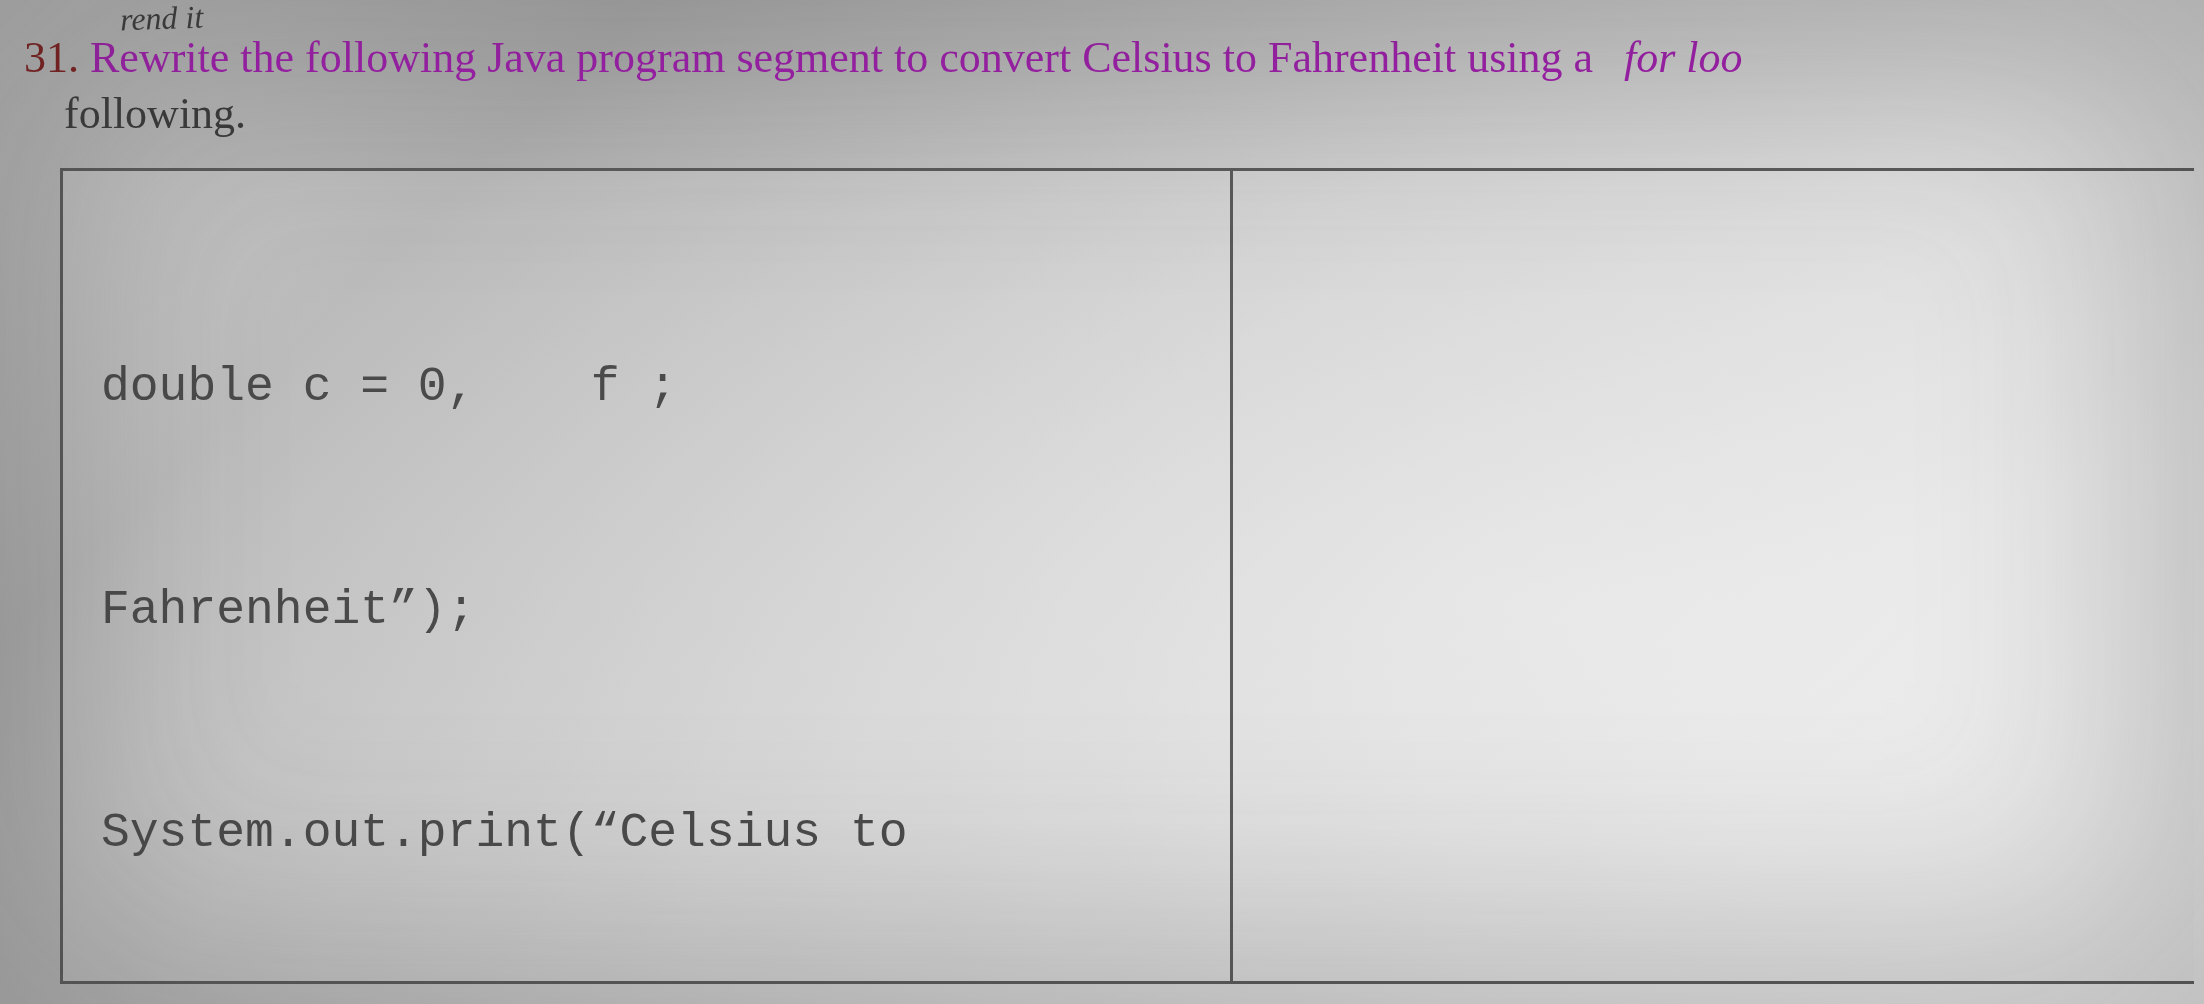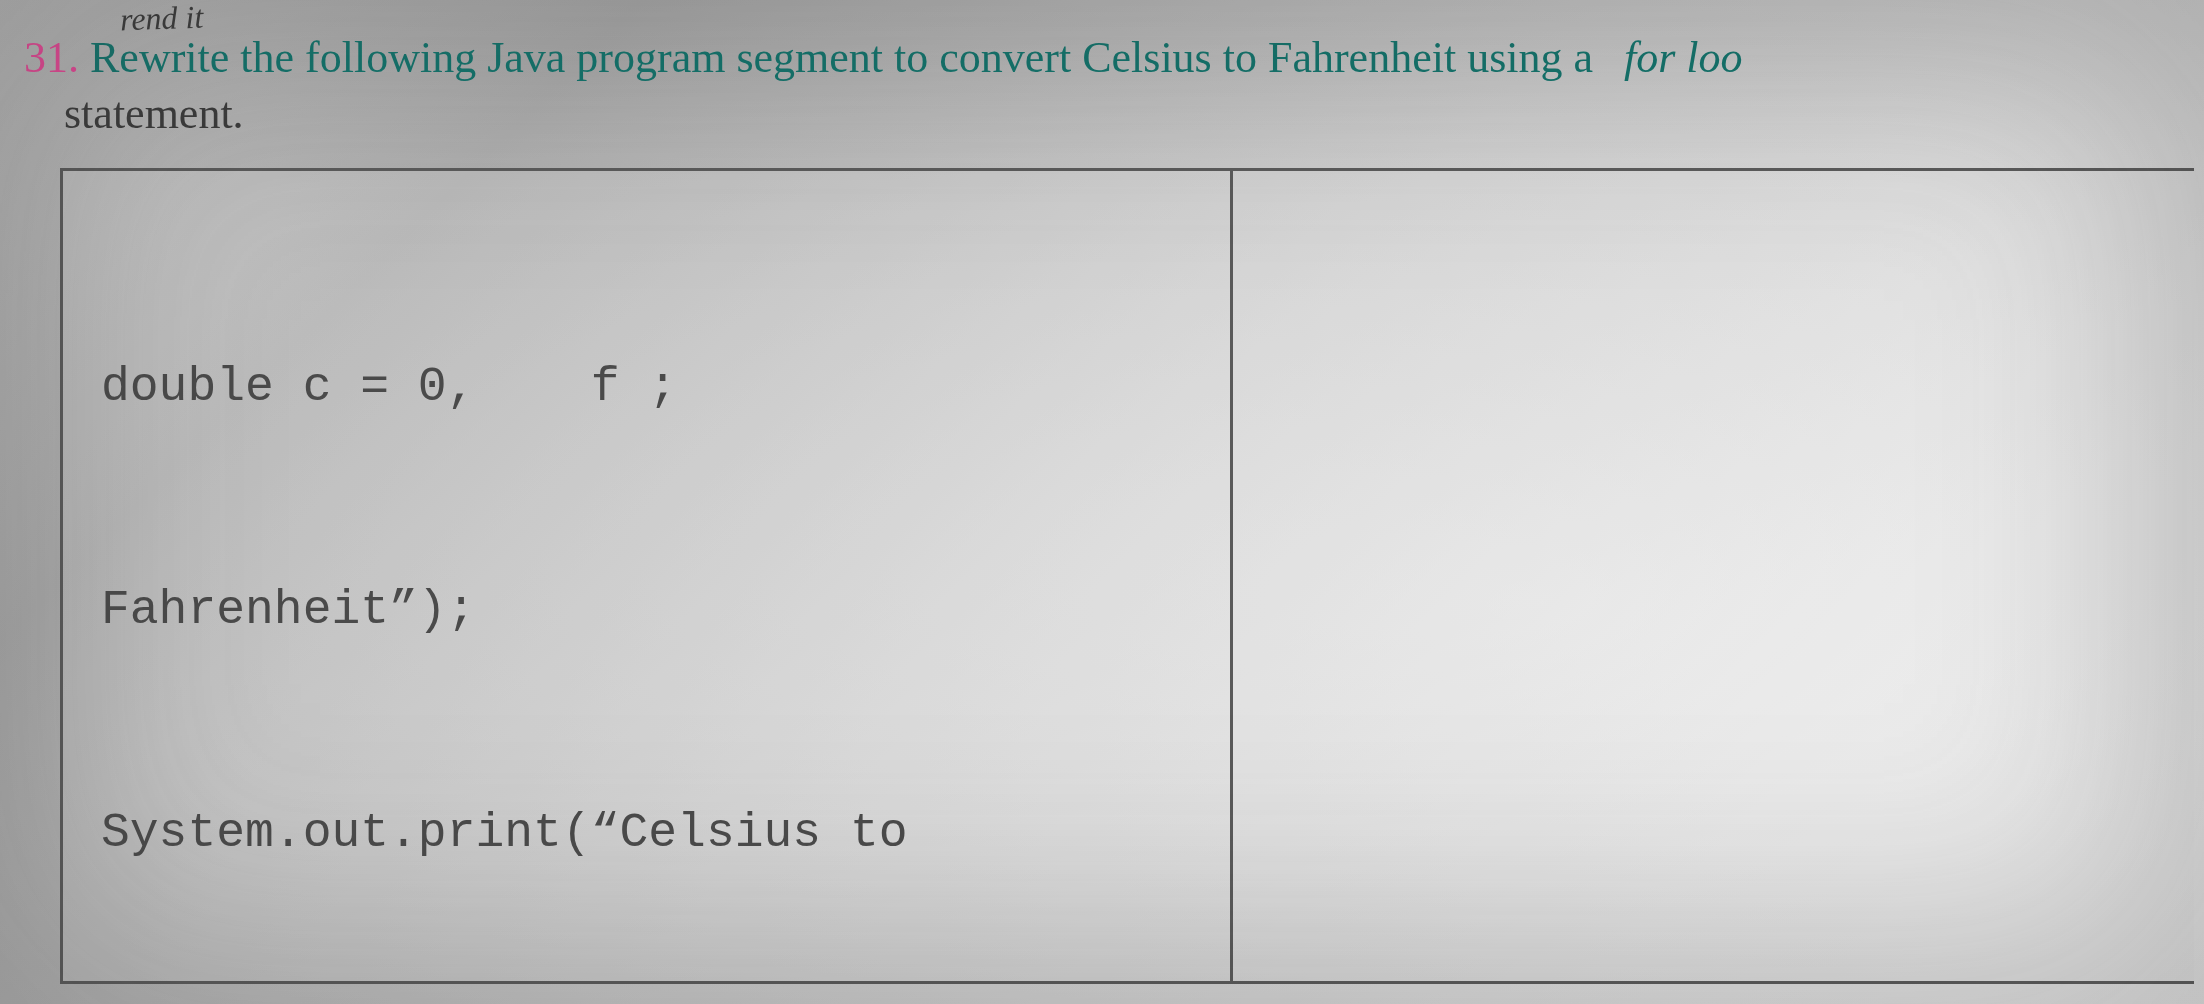--- a/index.html
+++ b/index.html
@@ -41,27 +41,27 @@
     .question-block {
       position: absolute;
       top: 30px;
       left: 24px;
       right: 0;
       padding-right: 10px;
     }
     
     .question-number {
       font-size: 44px;
-      color: #ec4899;
+      color: #7f1d1d;
       display: inline;
     }
     
     .question-text {
       font-size: 44px;
-      color: #0f766e;
+      color: #a21caf;
       display: inline;
       line-height: 1.25;
     }
     
     .emphasis {
       font-style: italic;
       margin-left: 20px;
     }
     
     .statement-line {
@@ -122,21 +122,21 @@
 <body>
 
 <div class="page-surface"></div>
 
 <div class="handwritten-note">rend it</div>
 
 <div class="question-block">
   <span class="question-number">31.</span><span class="question-text"> Rewrite the following Java program segment to convert Celsius to Fahrenheit using a </span><span class="question-text emphasis">for loo</span>
 </div>
 
-<div class="statement-line">statement.</div>
+<div class="statement-line">following.</div>
 
 <div class="table-container">
   <div class="table-cell-left">
     <div class="code-block">
       <span class="code-line">double c = 0,    f ;</span>
       <span class="code-line">Fahrenheit”);</span>
       <span class="code-line">System.out.print(“Celsius to</span>
       
       
       

